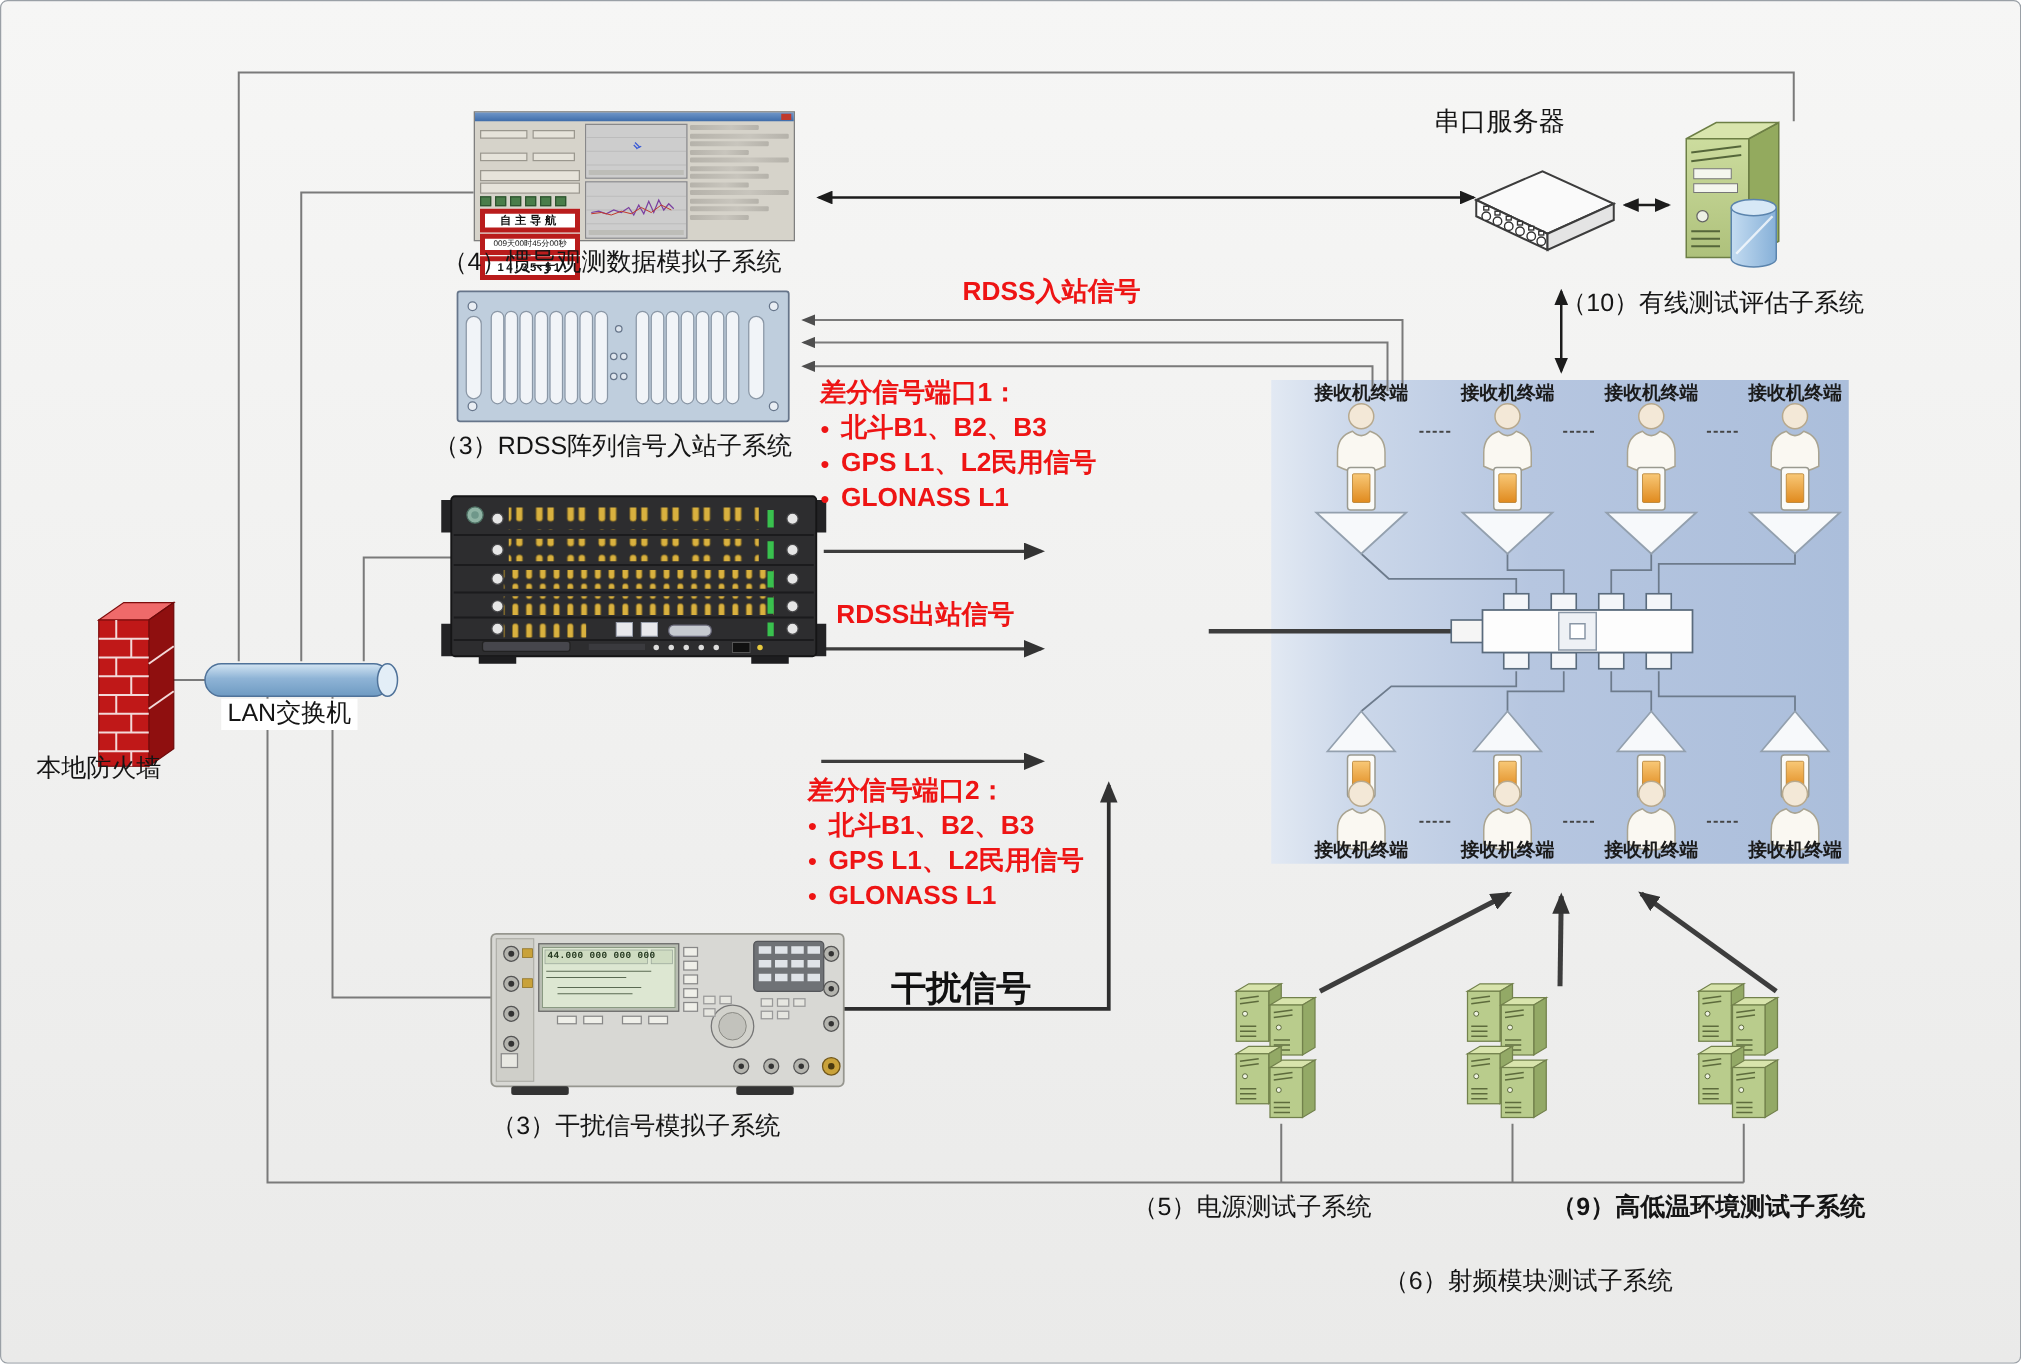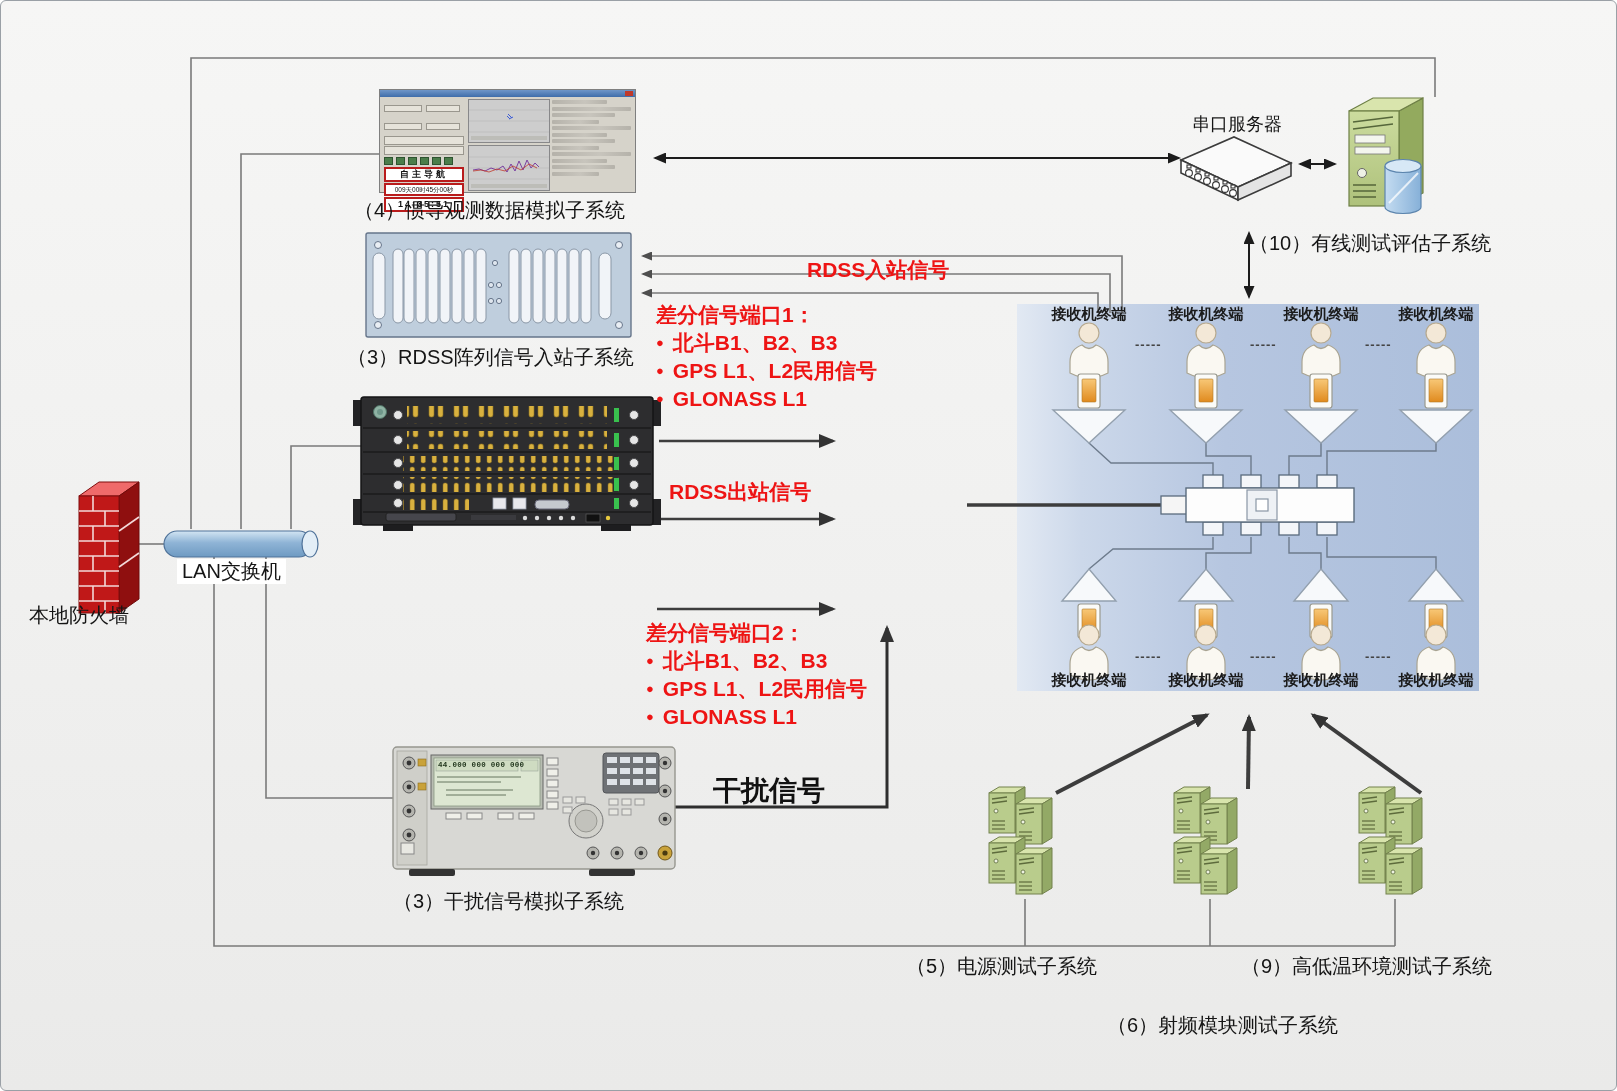--- a/index.html
+++ b/index.html
@@ -28,21 +28,21 @@
   .shot{position:absolute;left:378px;top:88px;width:257px;height:104px;z-index:3;
     background:#d6d3ca;border:1px solid #7f7f7f;box-sizing:border-box;}
   .shot-tb{height:7px;background:linear-gradient(180deg,#6f96c8,#3f6daa);position:relative;}
   .shot-x{position:absolute;right:2px;top:1px;width:8px;height:5px;background:#c0392b;}
   .shot-body{display:flex;gap:2px;padding:2px;}
   .col-l{width:84px;}
   .mini-btn{height:7px;background:#e6e3da;border:1px solid #9a978e;margin:1px 2px;}
   .mini-btn.half{width:38px;display:inline-block;box-sizing:border-box;}
   .ledrow{display:flex;gap:3px;margin:2px 2px;}
   .led{width:7px;height:6px;background:#4a7d4a;border:1px solid #2f5430;}
-  .fld{background:#fff;border:2px solid #b91c1c;margin:1px 2px;color:#111;text-align:center;overflow:hidden;}
+  .fld{background:#fff;border:4px solid #b91c1c;margin:1px 2px;color:#111;text-align:center;overflow:hidden;}
   .fld.b1{font-size:9px;font-weight:700;letter-spacing:3px;line-height:11px;}
   .fld.b2{font-size:6.5px;line-height:9px;letter-spacing:0;}
   .fld.b3{font-size:9px;font-weight:700;letter-spacing:2px;line-height:11px;}
   .col-m{width:80px;display:flex;flex-direction:column;gap:2px;}
   .chartbox{background:#cdcdcd;border:1px solid #88888a;}
   .col-r{flex:1;display:flex;flex-direction:column;gap:2.5px;padding:1px 2px;}
   .rbar{height:4px;background:linear-gradient(90deg,#b5b2aa 0%,#c8c5bd 60%,#b5b2aa 100%);border-radius:1px;}
   .rbar.w60{width:60%;} .rbar.w80{width:80%;} .rbar.w70{width:70%;}
   
   #freq{position:absolute;left:437px;top:760px;z-index:3;font-family:"Liberation Mono","DejaVu Sans Mono",monospace;
@@ -530,25 +530,25 @@
 <div id="freq">44.000 000 000 000</div>
 
 
 <div class="lbl" style="left:28px;top:602px;">本地防火墙</div>
 <div class="lbl switchlbl" style="left:176px;top:558px;">LAN交换机</div>
 <div class="lbl" style="left:346px;top:344px;">（3）RDSS阵列信号入站子系统</div>
 <div class="lbl" style="left:392px;top:888px;">（3）干扰信号模拟子系统</div>
 <div class="lbl" style="left:353px;top:197px;">（4）惯导观测数据模拟子系统</div>
 <div class="lbl" style="left:905px;top:953px;">（5）电源测试子系统</div>
 <div class="lbl" style="left:1078px;top:1012px;margin-left:28px;">（6）射频模块测试子系统</div>
-<div class="lbl" style="left:1240px;top:953px;">（9）高低温环境测试子系统</div>
+<div class="lbl" style="left:1240px;top:953px;font-weight:bold;">（9）高低温环境测试子系统</div>
 <div class="lbl" style="left:1248px;top:230px;">（10）有线测试评估子系统</div>
-<div class="lbl" style="left:1146px;top:112px;font-size:18px;margin-left:45px;">串口服务器</div>
-
-<div class="lbl red" style="left:806px;top:220px;margin-top:36px;">RDSS入站信号</div>
+<div class="lbl" style="left:1146px;top:84px;font-size:21px;">串口服务器</div>
+
+<div class="lbl red" style="left:769px;top:220px;">RDSS入站信号</div>
 <div class="lbl red" style="left:668px;top:478px;">RDSS出站信号</div>
 <div class="lbl blk" style="left:712px;top:772px;">干扰信号</div>
 
 <div class="difflist" style="left:655px;top:300px;">
   <div>差分信号端口1：</div>
   <div class="bullet">
         <span class="dot">●</span>
         <span>北斗B1、B2、B3</span>
       </div>
   <div class="bullet">

